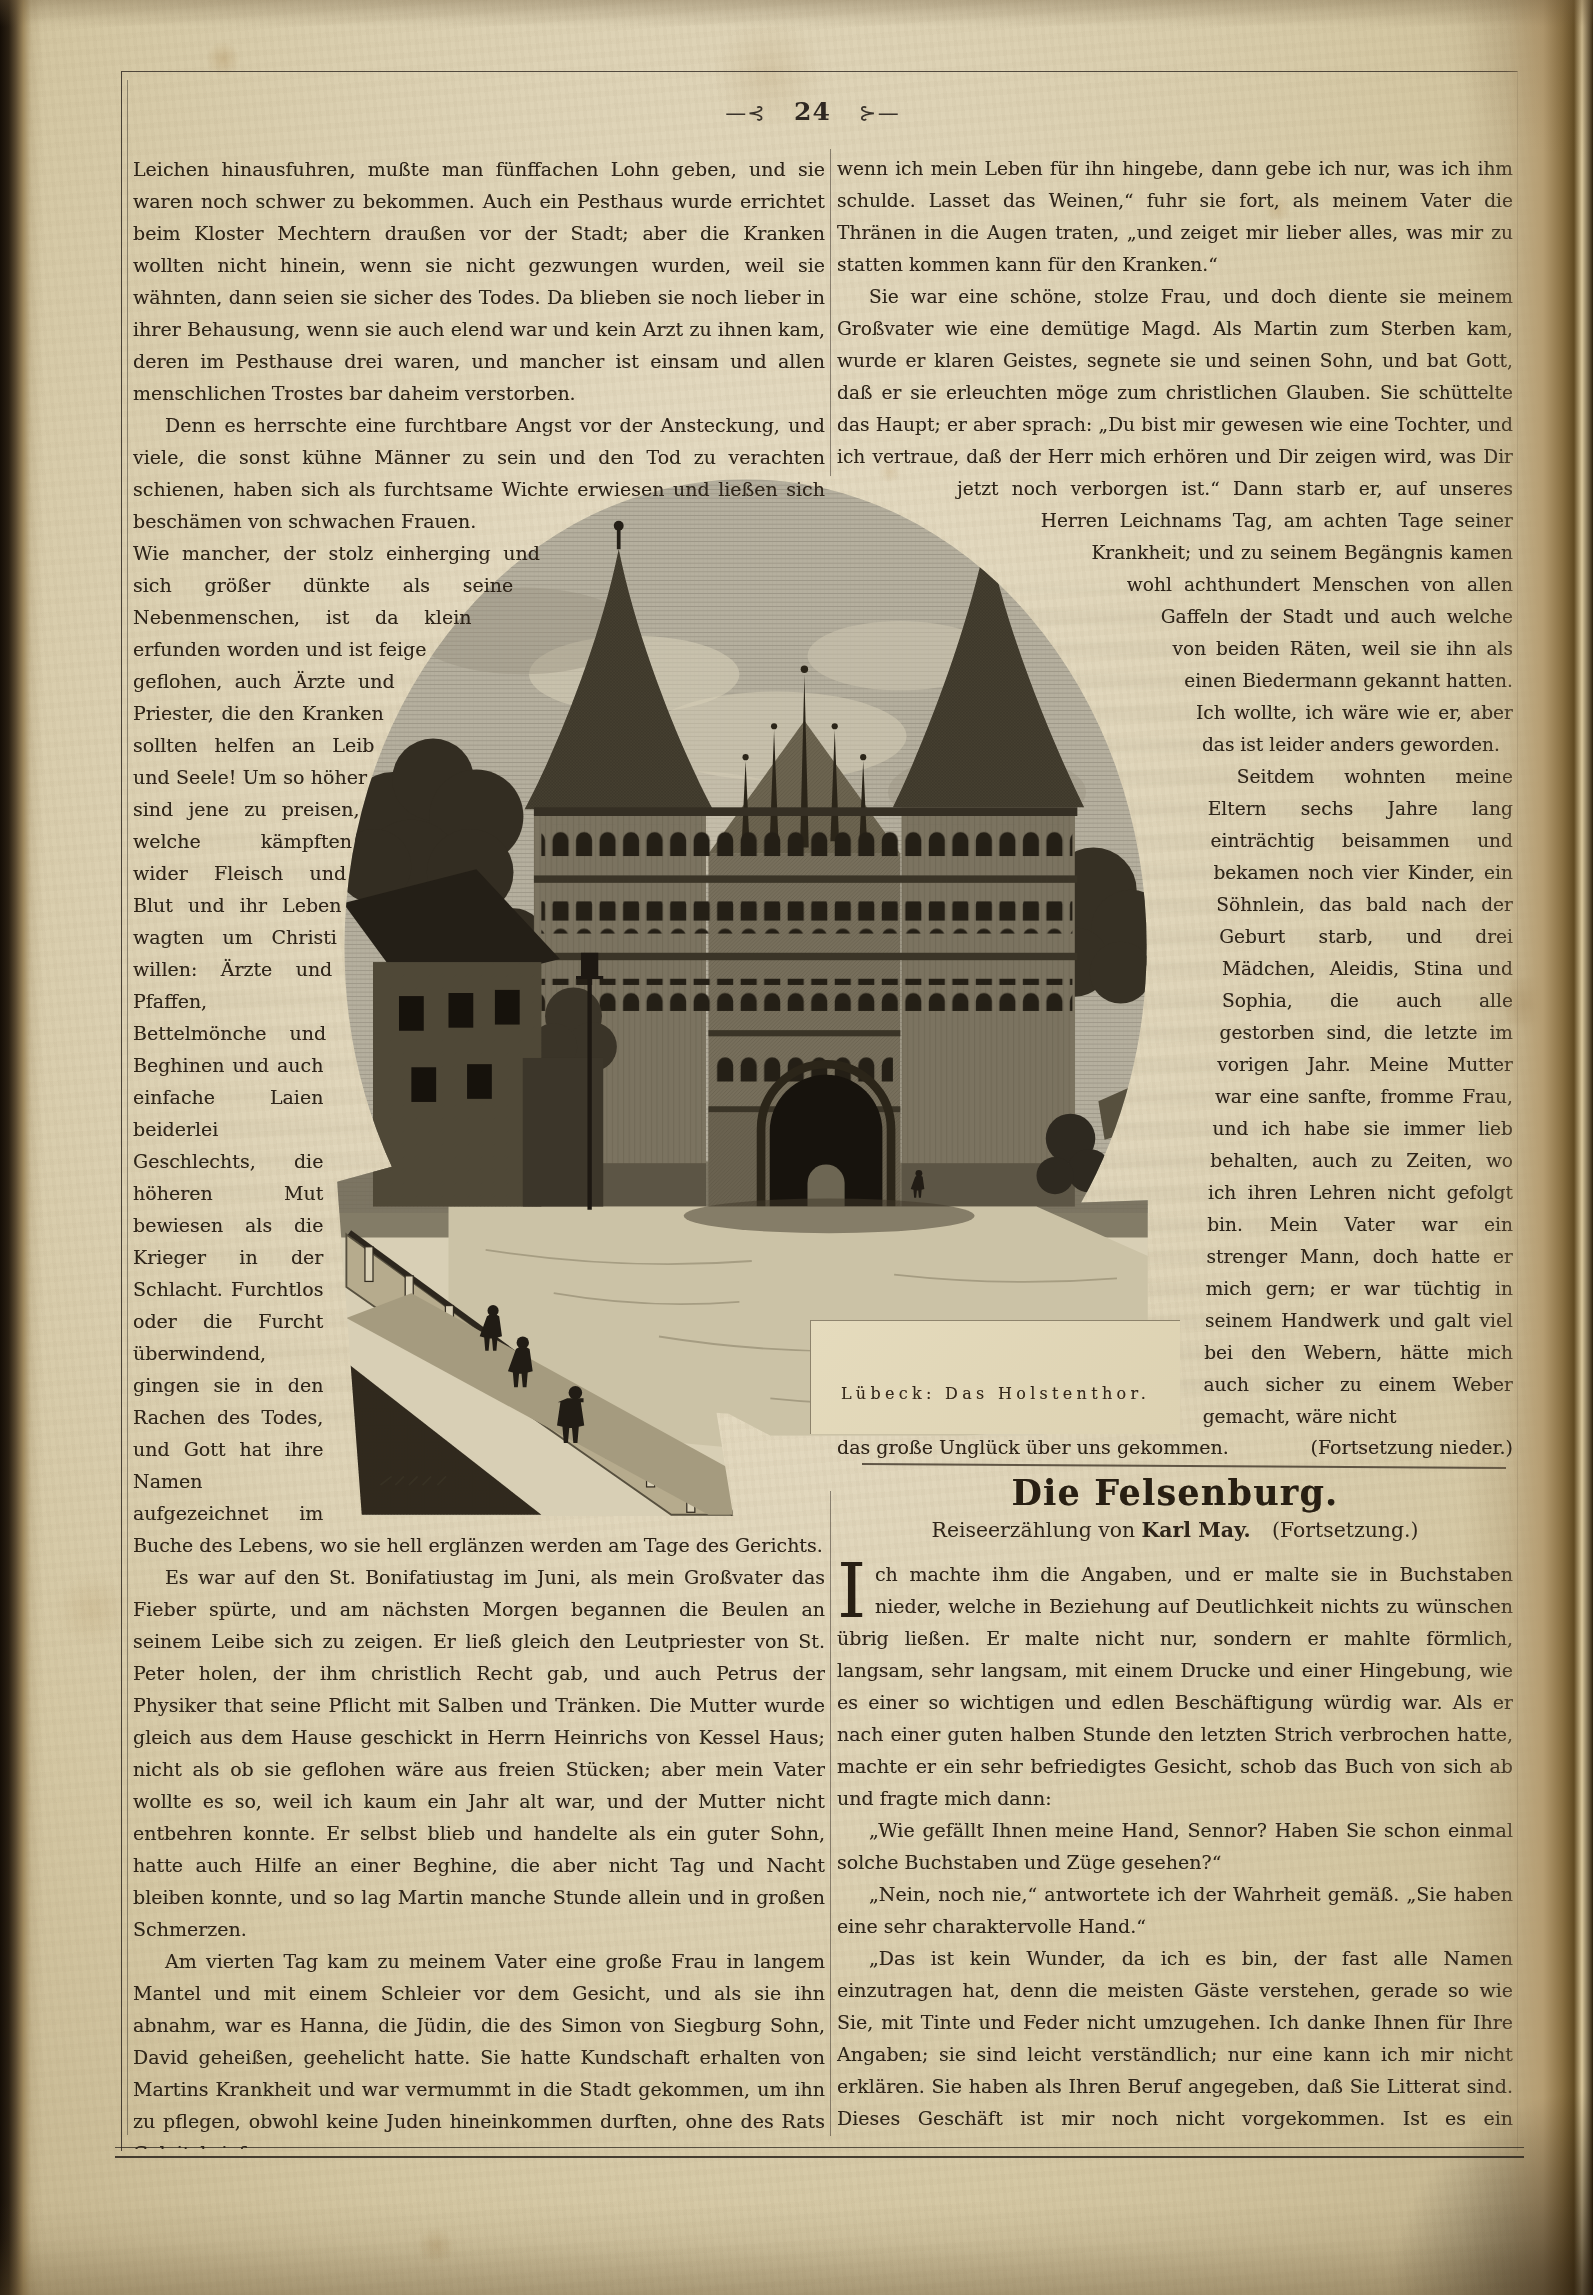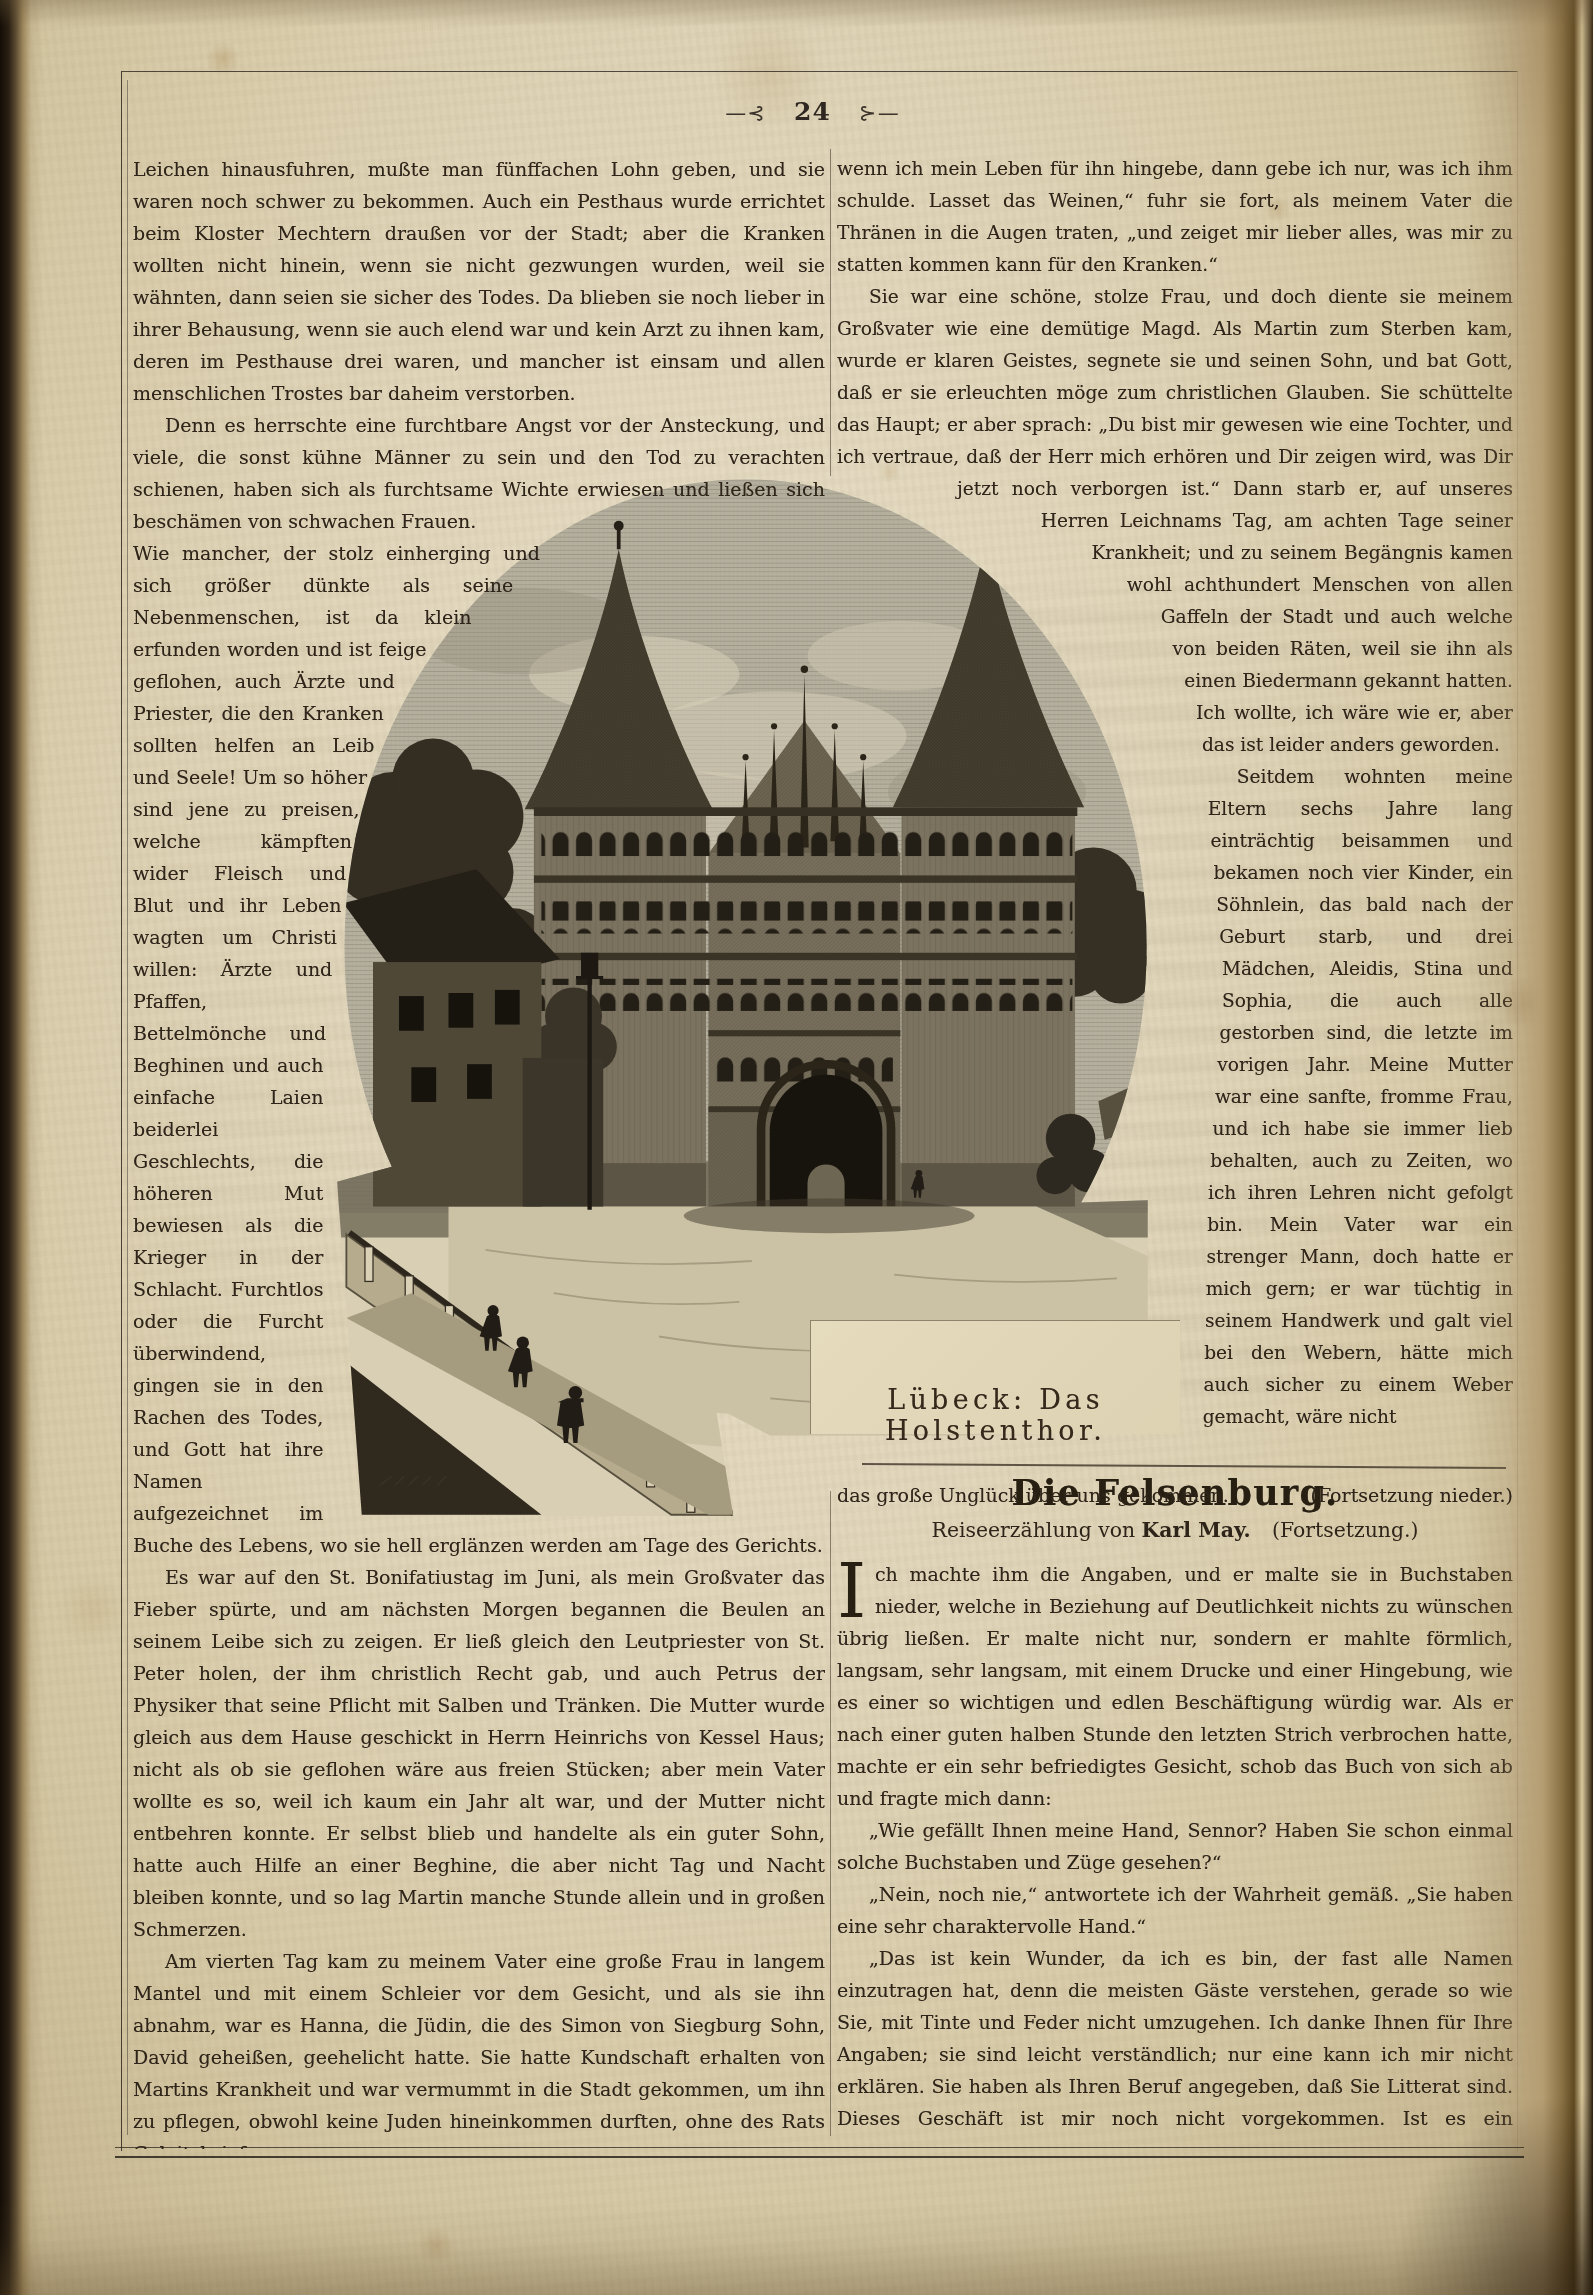--- a/index.html
+++ b/index.html
@@ -59,25 +59,25 @@
   .spacer-left{float:right;width:514px;height:1369px;
     shape-outside:polygon(514px 0px,514px 352px,249px 366px,222px 433px,150px 488px,88px 531px,67px 593px,38px 717px,20px 841px,12.4px 929px,12.4px 1369px,514px 1369px);}
   .spacer-right{float:left;width:396px;height:1288px;
     shape-outside:polygon(0px 342px,156px 355px,250px 412px,323px 478px,363px 587px,385px 831px,371px 1023px,365px 1277px,0px 1277px);}
 
   .figure{position:absolute;left:337px;top:470px;width:811px;height:1046px;z-index:0;}
   .figure svg{display:block;width:100%;height:100%;}
   .caption-box{position:absolute;left:810px;top:1320px;width:369px;height:113px;z-index:3;
     background:linear-gradient(135deg,#e5dbbd,#ddd2b2);
     border-left:1.2px solid rgba(60,50,35,.5);border-top:1.2px solid rgba(60,50,35,.5);}
-  .caption-box figcaption{margin-top:63px;text-align:center;font-size:27px;letter-spacing:4.3px;color:#35291c;
+  .caption-box figcaption{margin-top:63px;text-align:center;font-size:16px;letter-spacing:4.3px;color:#35291c;
     text-shadow:0 0 0.6px rgba(53,41,28,.4);}
 
   .closing{position:absolute;left:837px;top:1436px;width:676px;display:flex;justify-content:space-between;
-    font-size:19px;color:#2e2419;text-shadow:0 0 0.6px rgba(46,36,25,.35);z-index:2;margin-top:48px;}
+    font-size:19px;color:#2e2419;text-shadow:0 0 0.6px rgba(46,36,25,.35);z-index:2;}
   .section-rule{position:absolute;left:862px;top:1465px;width:644px;height:1.9px;background:rgba(62,52,40,.8);transform:rotate(.35deg);}
   .section-title{position:absolute;left:837px;top:1472px;width:676px;margin:0;text-align:center;
     font-size:35px;font-weight:bold;letter-spacing:1.2px;color:#281f13;text-shadow:0 0 0.6px rgba(40,31,19,.5);}
   .section-byline{position:absolute;left:837px;top:1518px;width:676px;text-align:center;
     font-size:20.4px;color:#2e2419;}
   .section-byline .author{font-weight:bold;}
   .section-byline .note{margin-left:15px;}
   .section-body{position:absolute;left:837px;top:1558px;width:676px;height:585px;overflow:hidden;
     font-size:19px;line-height:32px;color:#2e2419;text-align:justify;text-shadow:0 0 0.6px rgba(46,36,25,.35);
     hyphens:auto;-webkit-hyphens:auto;}

